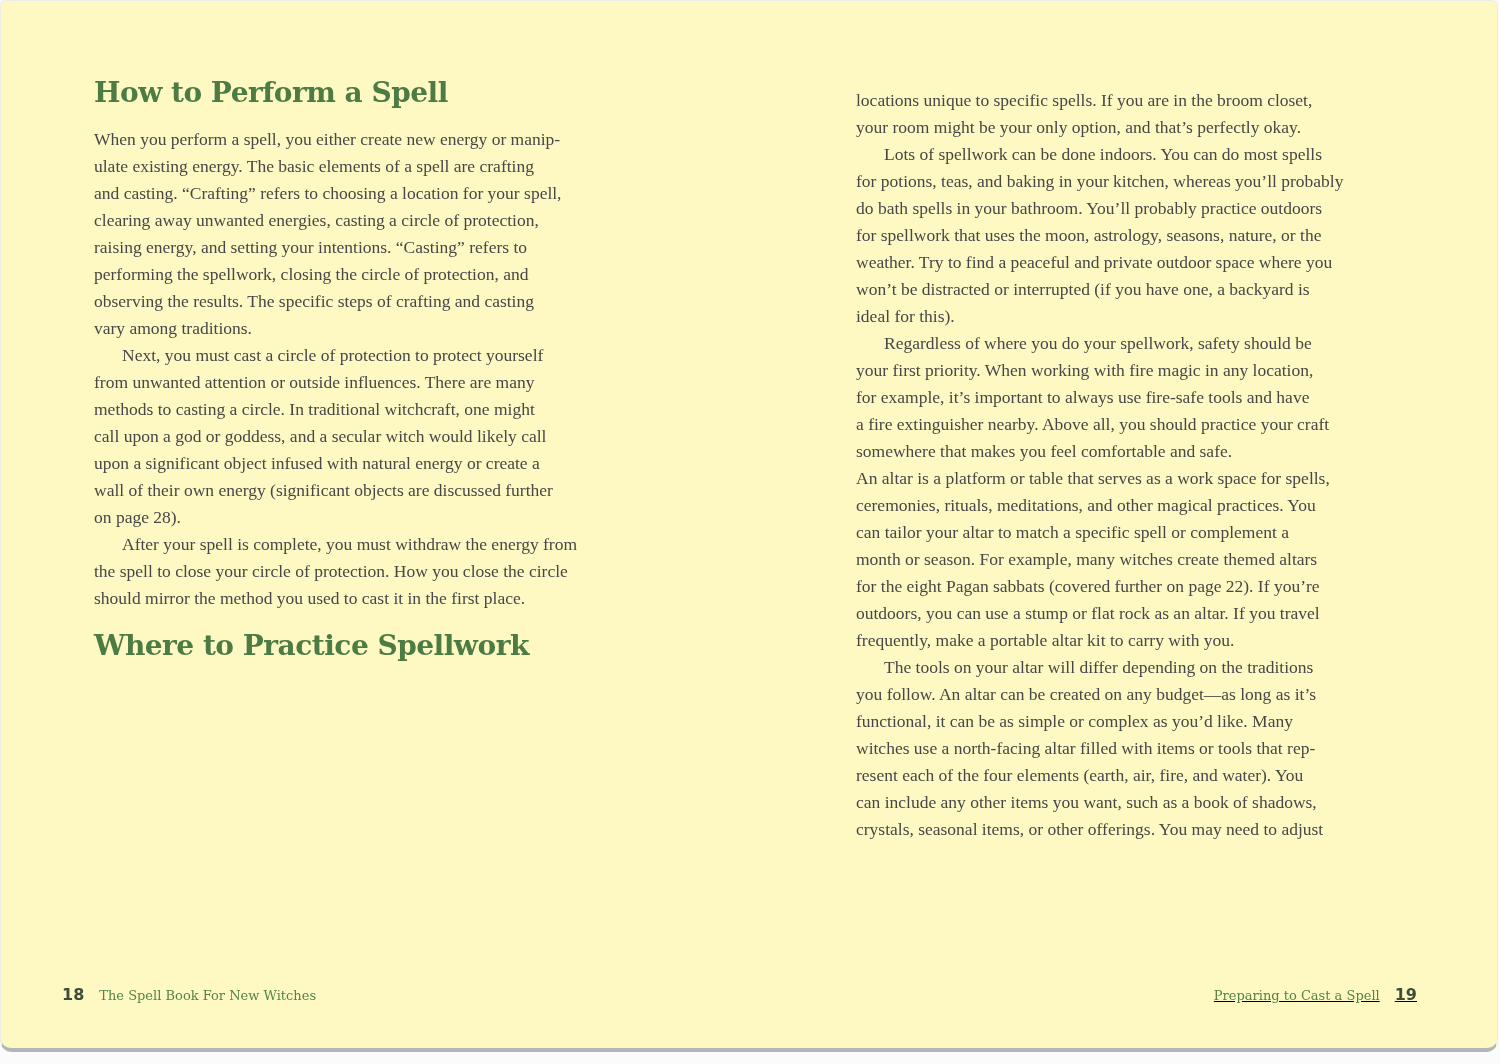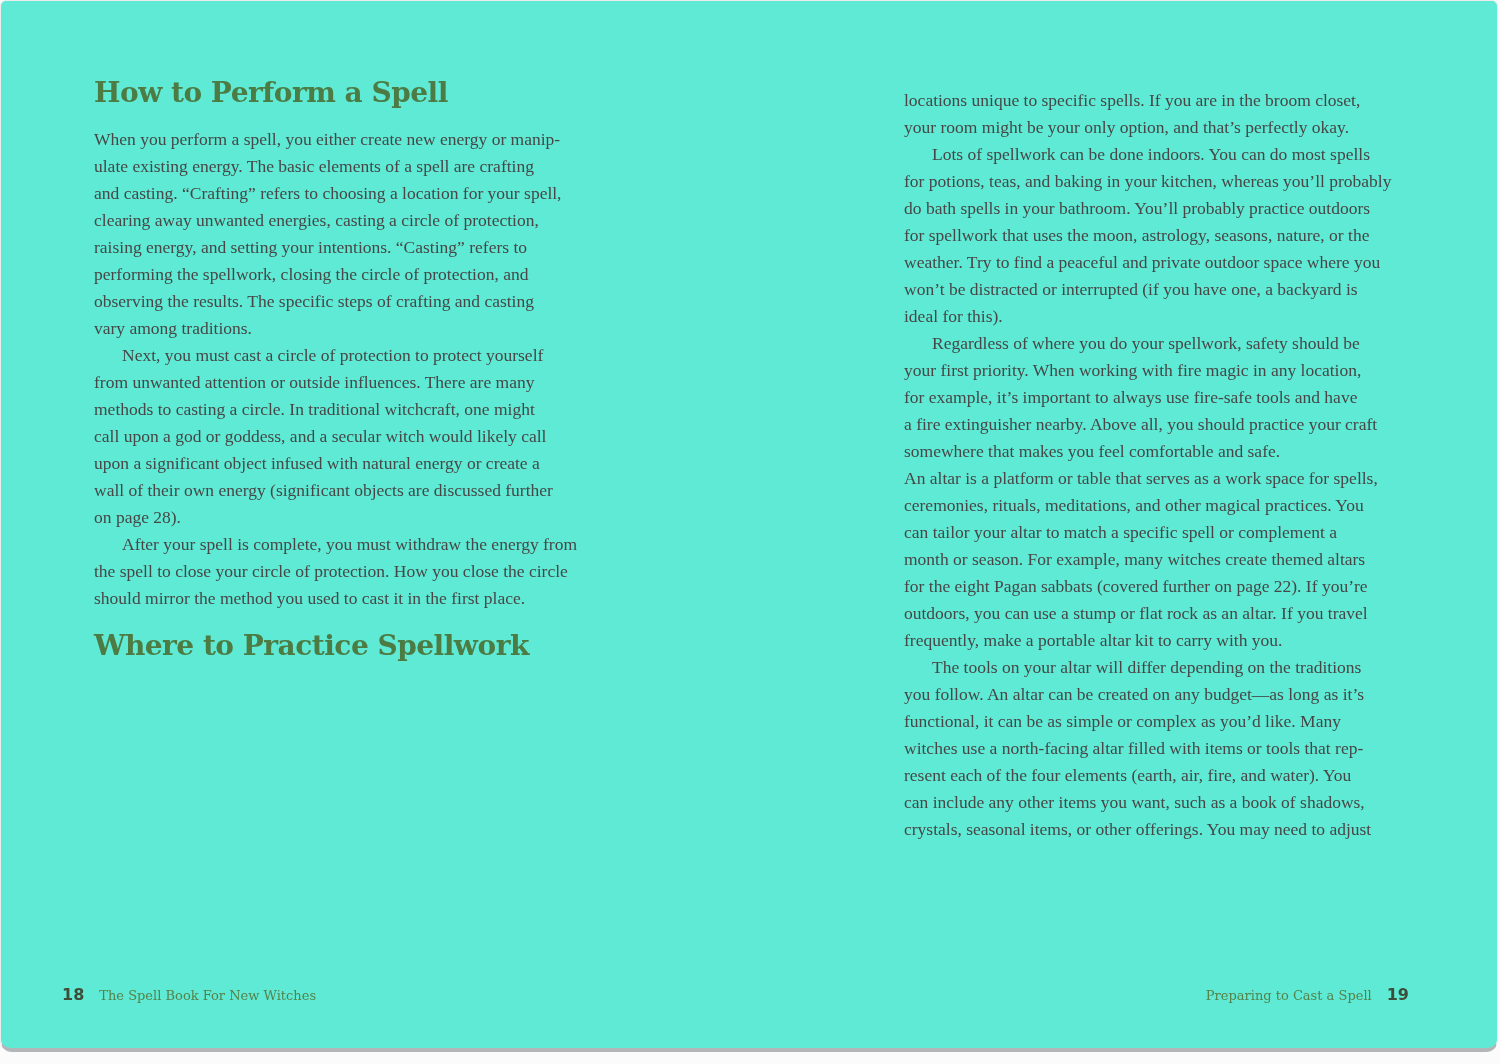--- a/index.html
+++ b/index.html
@@ -4,33 +4,33 @@
 <style>
   html, body {
     margin: 0; padding: 0;
     width: 1500px; height: 1064px;
     background: #fbfbfb;
     font-family: "Liberation Serif", serif;
   }
   .sheet {
     position: absolute; left: 0; top: 0;
     width: 1498px; height: 1052px;
-    background: #5eead4;
+    background: #fef9c3;
     border: 1px solid #ececec;
     border-bottom: 4px solid #b2b6b9;
     border-radius: 6px 6px 12px 12px;
     box-sizing: border-box;
     padding-left: 32px;
   }
   .page {
     position: absolute;
     width: 575px;
   }
   .page-left  { left: 93px;  top: 74px; }
-  .page-right { left: 903px; top: 86px; }
+  .page-right { left: 855px; top: 86px; }
 
   .heading {
     font-family: "DejaVu Serif", serif;
     font-weight: bold;
     font-size: 28px;
     line-height: 36px;
     letter-spacing: -0.5px;
     color: #4d7b44;
     margin: 0 0 15px 0;
   }
@@ -45,21 +45,21 @@
     white-space: pre-line;
   }
   .body.indent { text-indent: 28px; }
 
   .footer {
     position: absolute;
     top: 984px;
     white-space: nowrap;
   }
   .footer-left  { left: 61px; }
-  .footer-right { right: 88px; text-align: center; }
+  .footer-right { right: 80px; text-align: center; text-decoration: underline; }
 
   .pagenum {
     font-family: "DejaVu Sans", sans-serif;
     font-weight: bold;
     font-size: 16px;
     color: #3d4d39;
   }
   .foottitle {
     font-family: "DejaVu Serif", serif;
     font-size: 13px;

